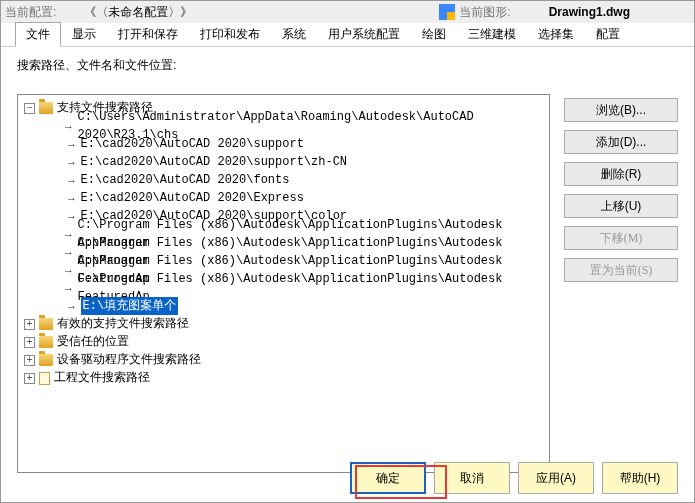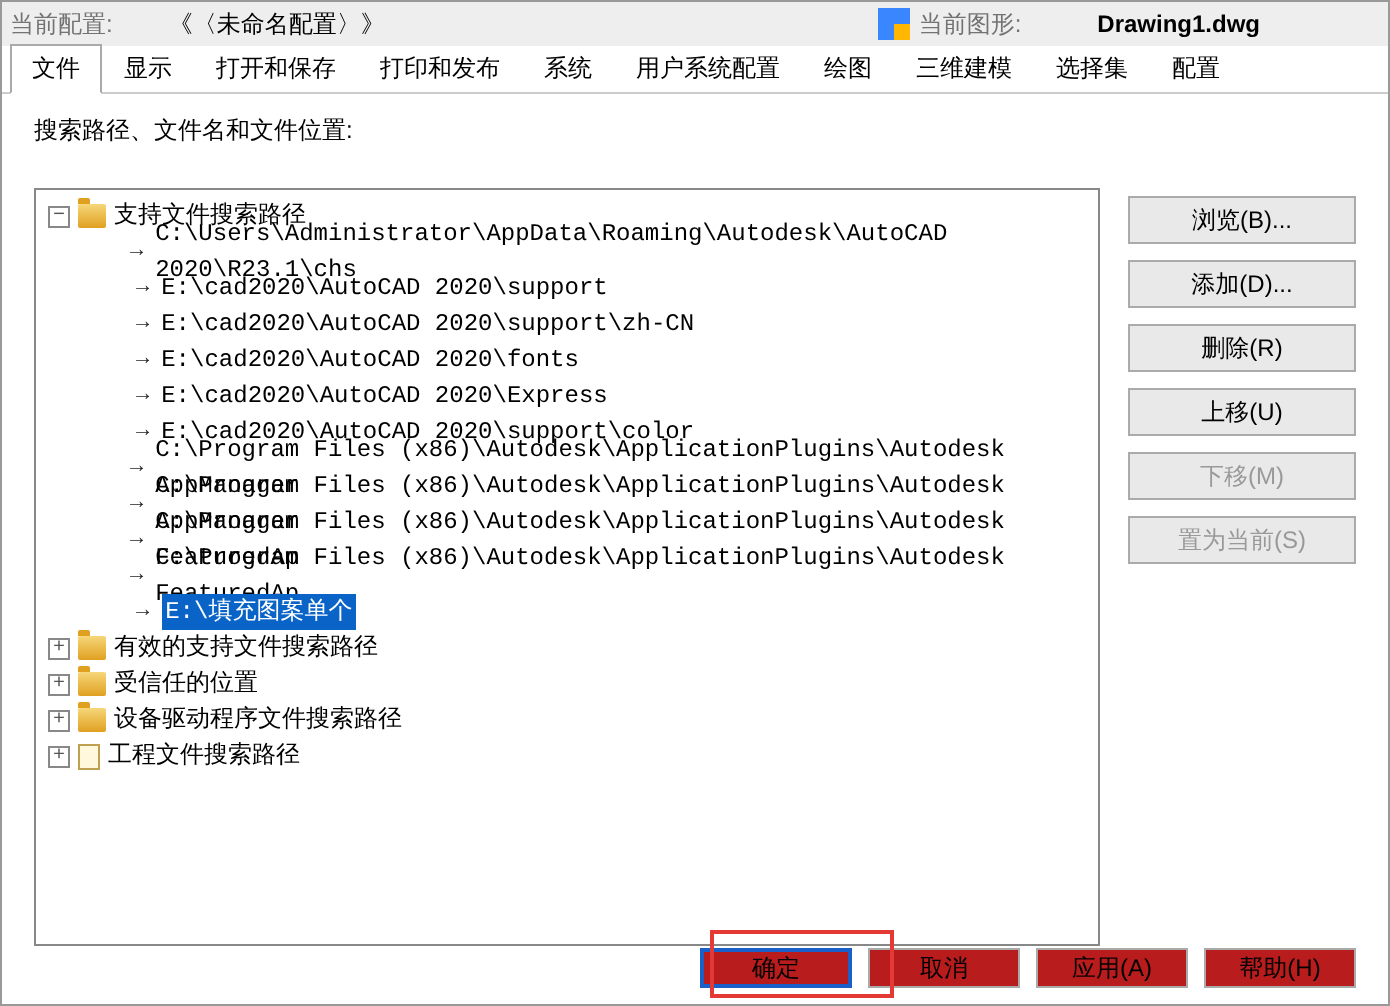--- a/index.html
+++ b/index.html
@@ -26,21 +26,21 @@
   .header .val { margin-left: 4px; }
   .header .spacer { flex: 1; }
   .flag-icon { width:16px; height:16px; display:inline-block; background:#3a86ff; margin-right:4px; position:relative; }
   .flag-icon::after { content:""; position:absolute; right:0; bottom:0; width:8px; height:8px; background:#ffb703; }
   .tabs {
     display: flex;
     background: #fff;
     border-bottom: 1px solid #ccc;
     height: 24px;
     align-items: flex-end;
-    padding-left: 4px;
+    padding-left: 14px;
   }
   .tab {
     padding: 3px 10px 3px 10px;
     font-size: 12px;
     color: #000;
     border: 1px solid transparent;
     border-bottom: none;
     cursor: pointer;
     white-space: nowrap;
   }
@@ -79,31 +79,31 @@
     height: 24px;
     border: 1px solid #aaa;
     background: #e9e9e9;
     font-size: 12px;
     cursor: pointer;
     display: flex;
     align-items: center;
     justify-content: center;
     color: #000;
   }
-  .btn.disabled { color: #999; cursor: default; }
+  .btn.disabled { color: #999; cursor: default; font-family: Liberation Serif, serif; }
   .footer {
     position: absolute;
     bottom: 8px; right: 16px;
     display: flex;
     gap: 8px;
   }
   .fbtn {
-    width: 76px; height: 20px;
+    width: 76px; height: 32px;
     border: 1px solid #aaa;
-    background: #b91c1c;
+    background: #fef9c3;
     font-size: 12px;
     display:flex; align-items:center; justify-content:center;
     cursor:pointer;
   }
   .fbtn.default {
     border: 1px solid #1a60c8;
     box-shadow: 0 0 0 1px #1a60c8 inset;
   }
   .highlight-rect {
     position: absolute;

